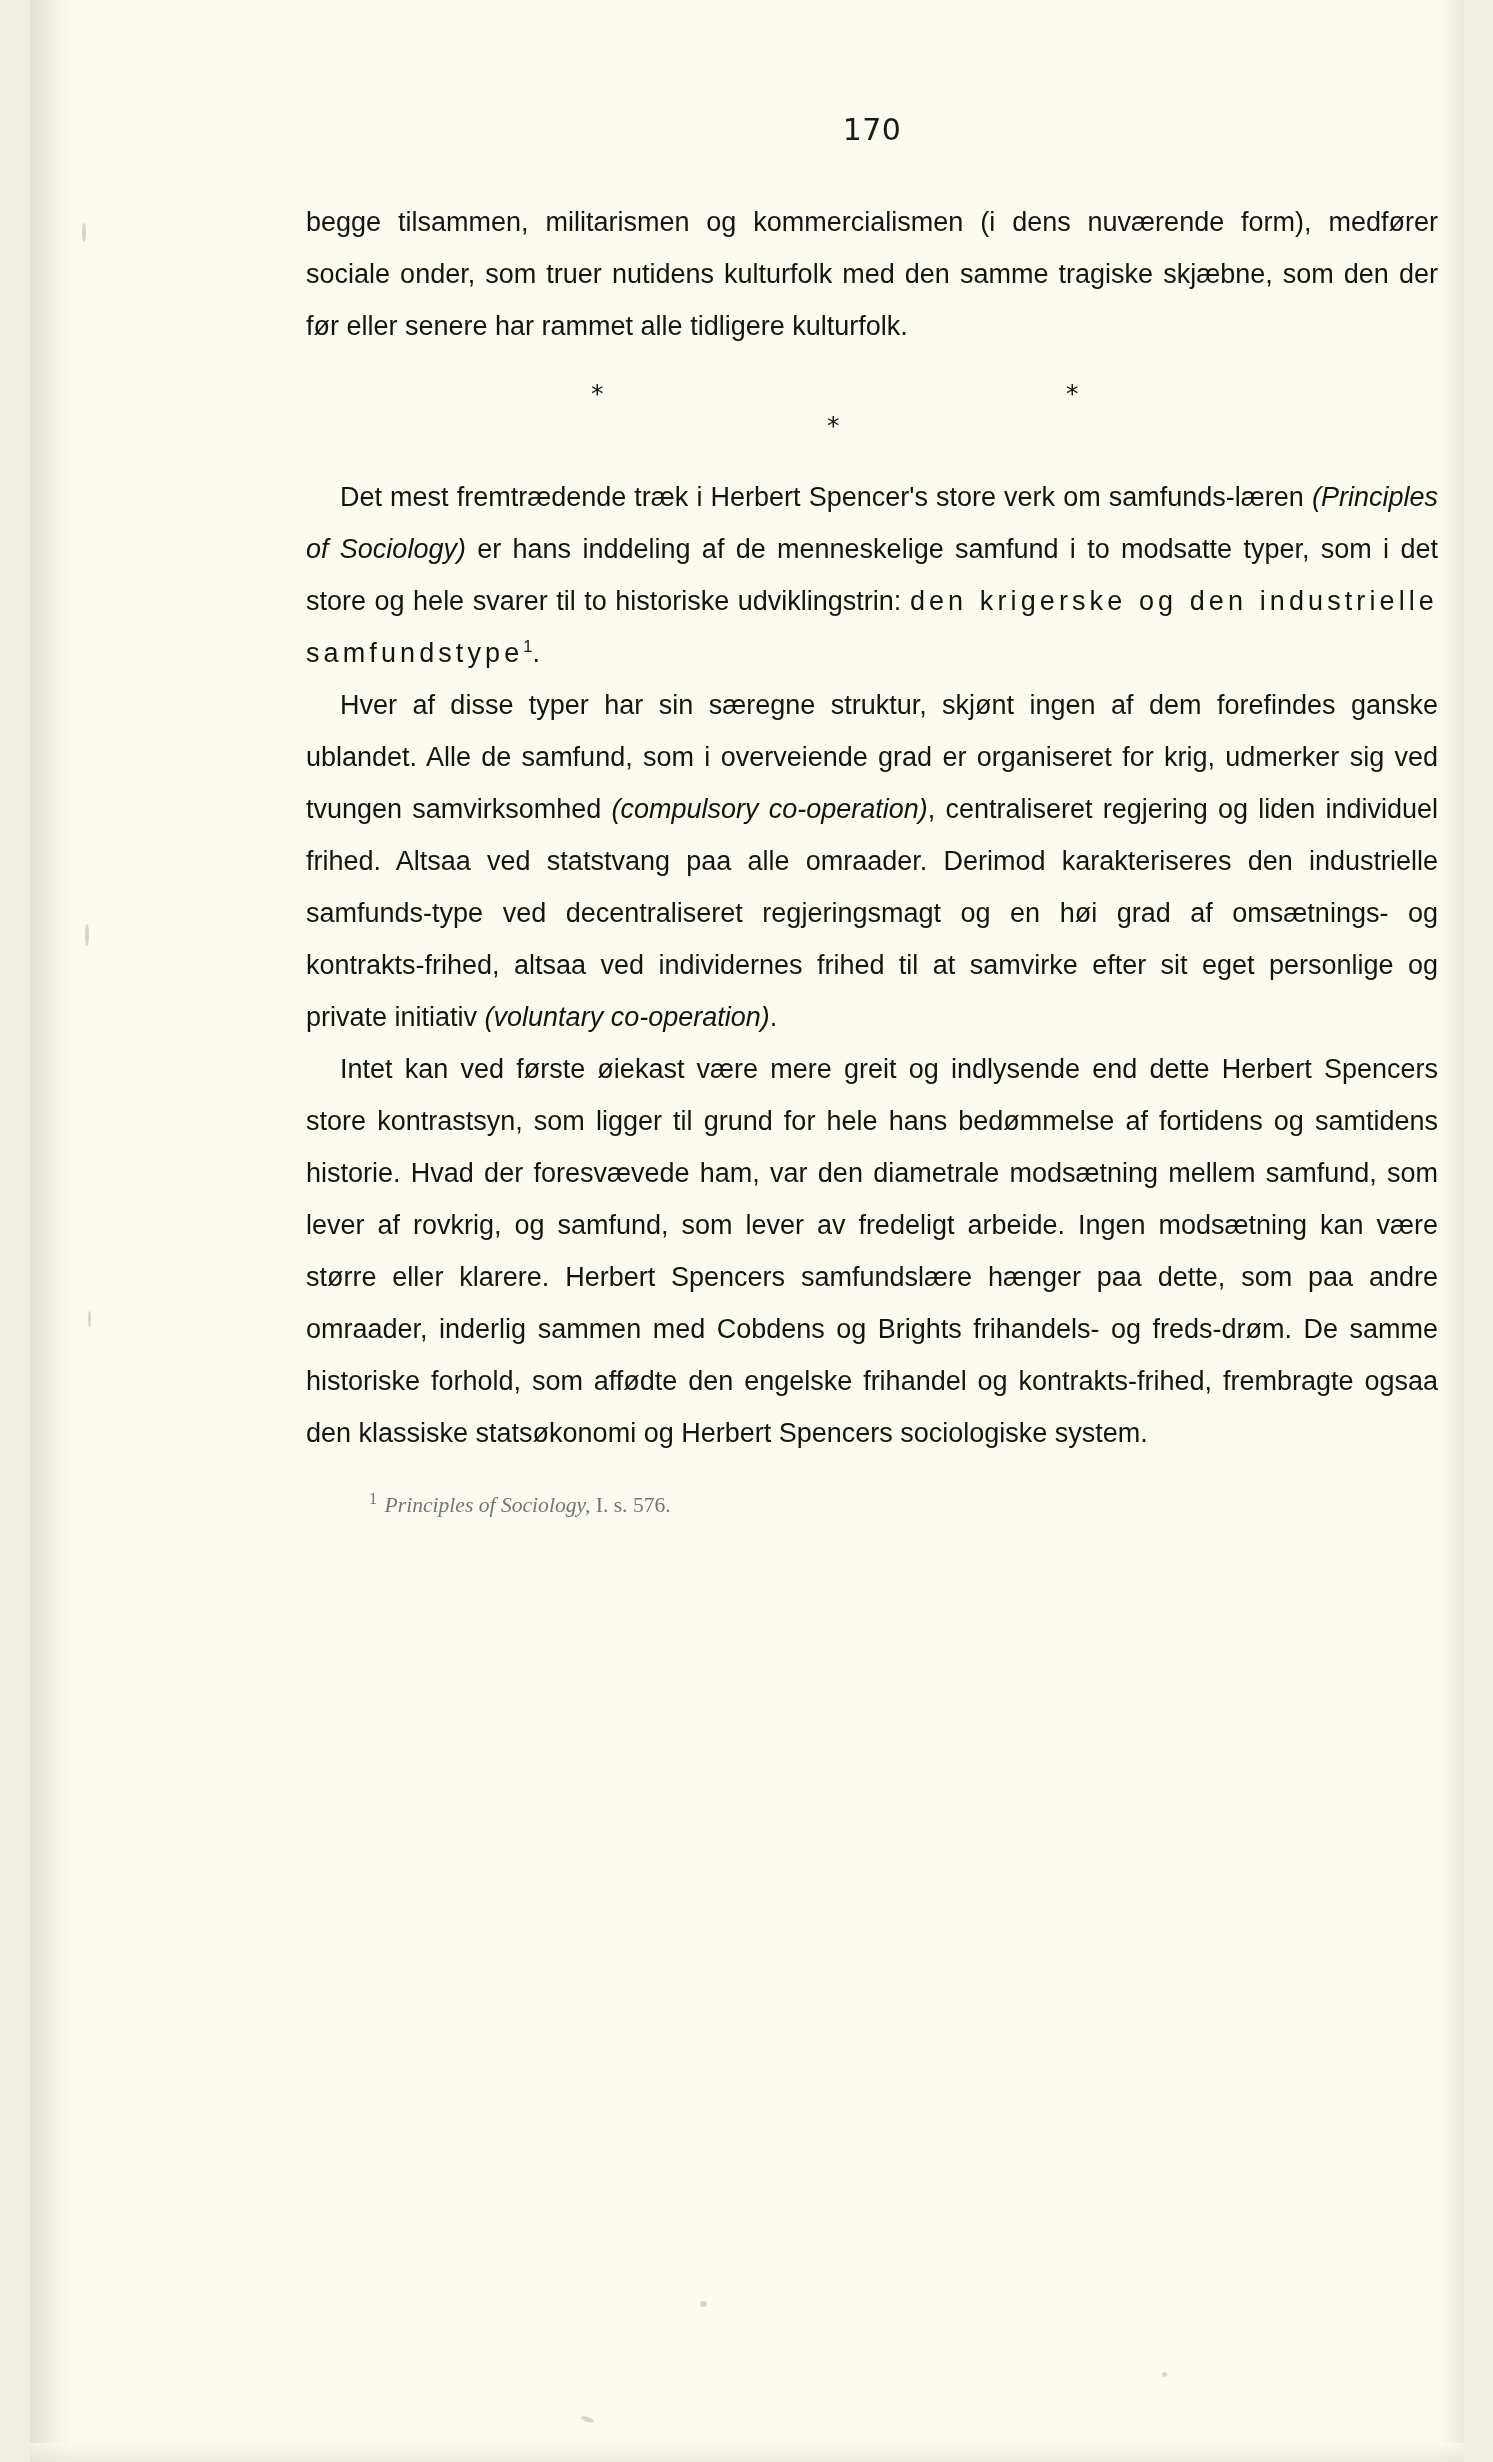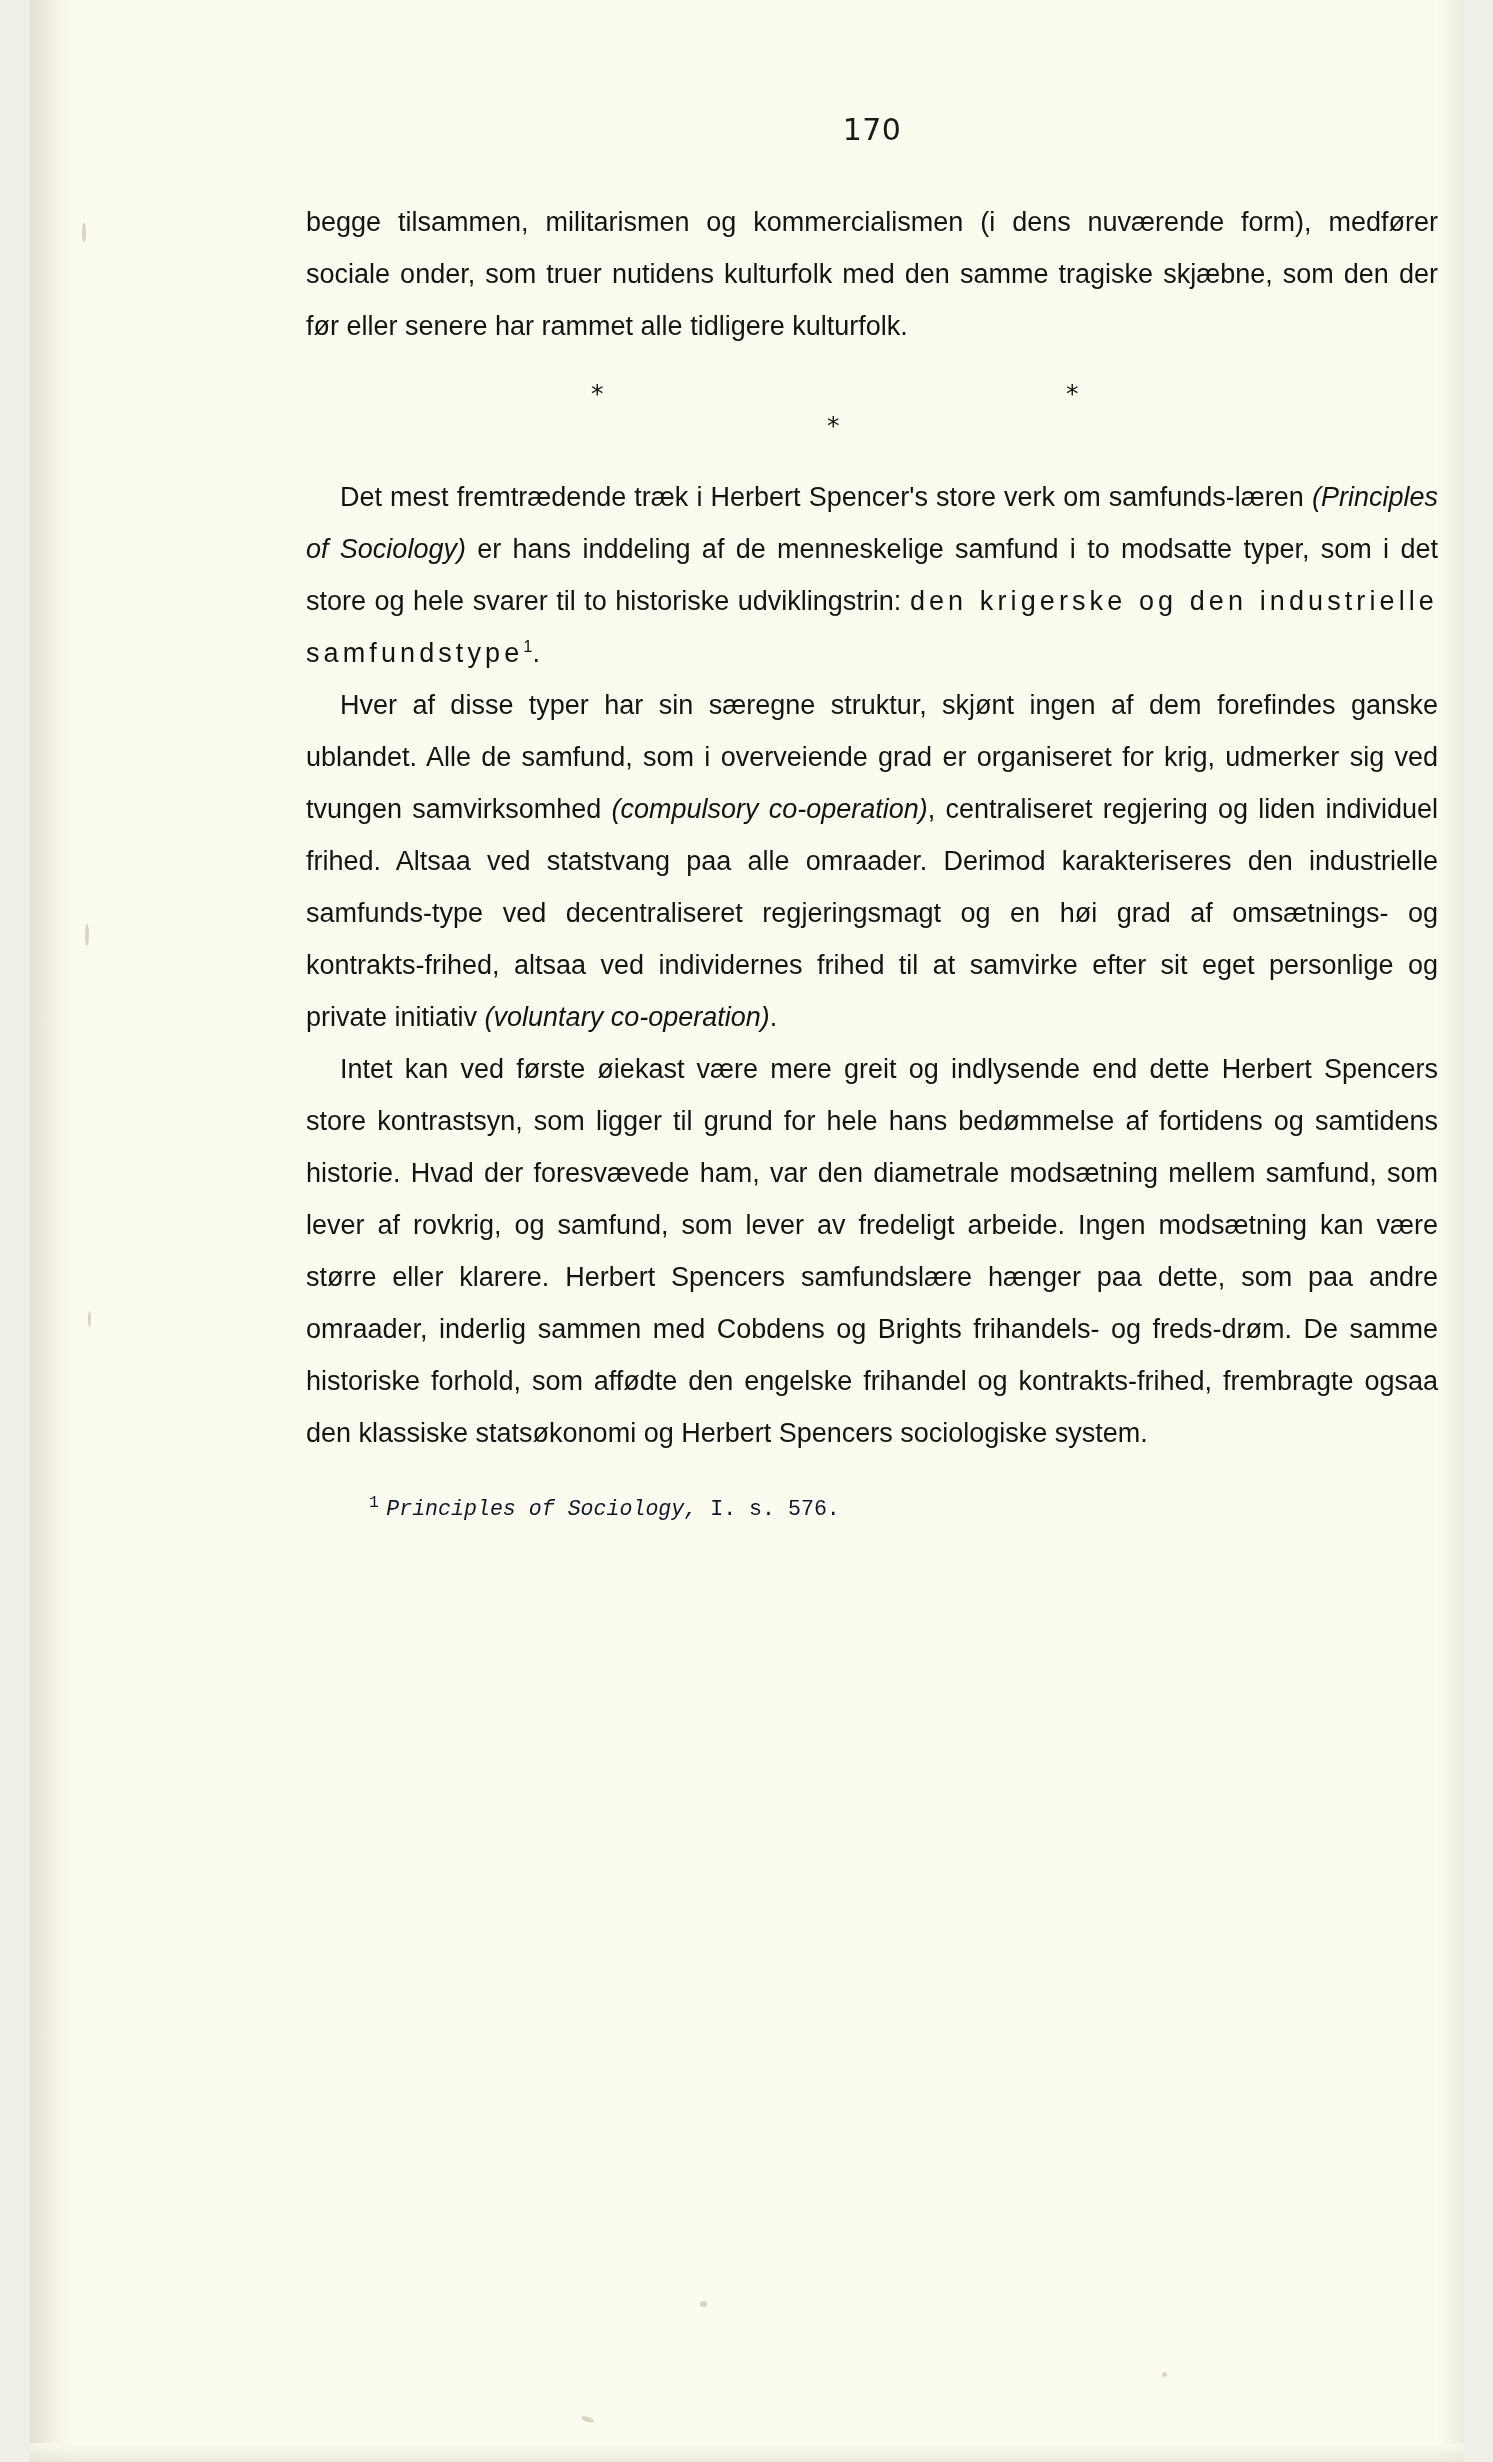--- a/index.html
+++ b/index.html
@@ -117,24 +117,24 @@
 
   sup.fn {
     font-size: 16.4px;
     vertical-align: super;
     line-height: 0;
   }
 
   .footnote {
     margin: 22.3px 0 0 0;
     padding-left: 63px;
-    font-family: Liberation Mono, monospace;
+    font-family: Liberation Serif, serif;
     font-size: 21.6px;
-    line-height: 41px;
-    color: #0f172a;
+    line-height: 34px;
+    color: #737373;
   }
   .footnote .fn-mark {
     font-size: 16.4px;
     vertical-align: super;
     margin-right: 7.4px;
   }
   .footnote .fn-title {
     font-style: italic;
   }
 </style>

